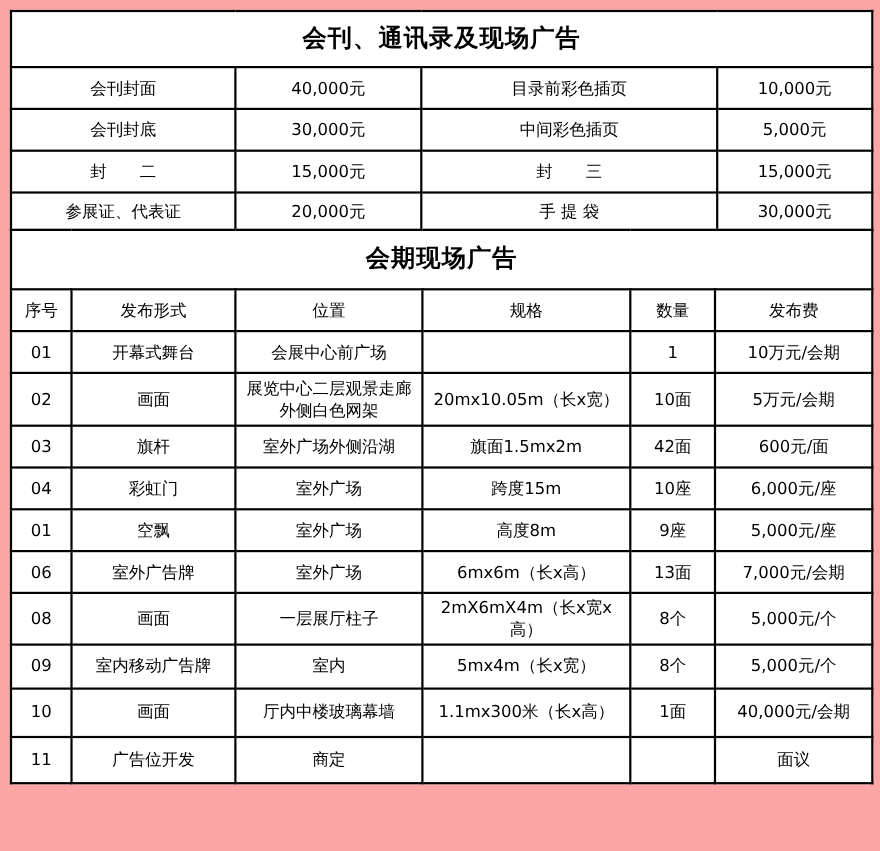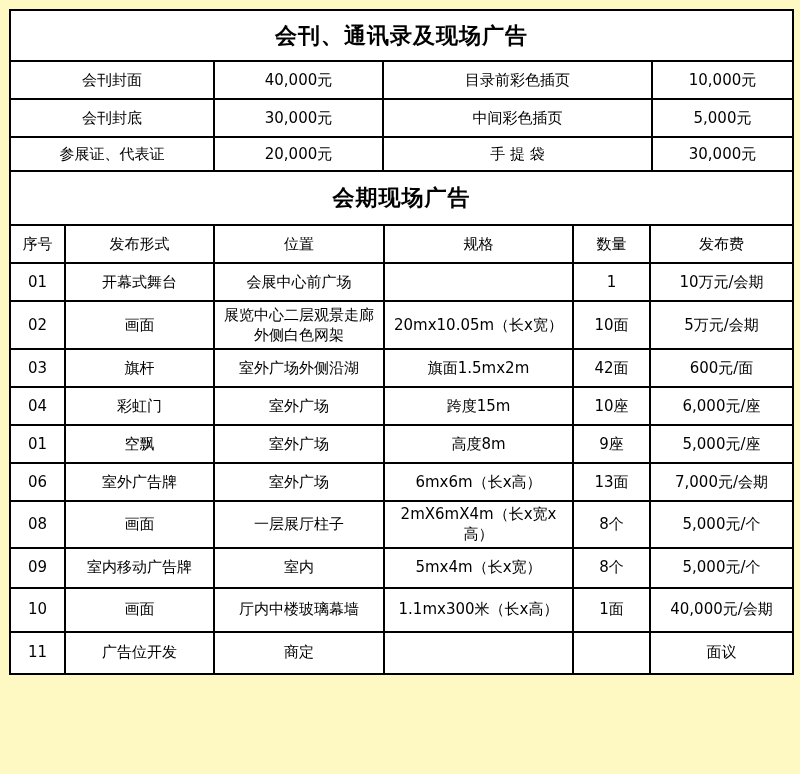--- a/index.html
+++ b/index.html
@@ -1,19 +1,19 @@
 <!DOCTYPE html>
 <html><head>
 <meta charset="utf-8">
 <style>
   * { box-sizing: border-box; }
   html, body { margin: 0; padding: 0; background: #ffffff; }
   body { font-family: "DejaVu Sans", sans-serif; color: #000; }
   .page {
-    width: 800px; height: 774px; background: #fef9c3;
+    width: 800px; height: 774px; background: #fca5a5;
     padding: 9px 8px 12px 9px; overflow: hidden;
   }
   table.tbl {
     border-collapse: collapse; table-layout: fixed;
     width: 783px; background: #fff;
   }
   table.tbl-bottom { margin-top: -2px; }
   .tbl td {
     border: 2px solid #000;
     text-align: center; vertical-align: middle;
@@ -57,20 +57,26 @@
           <td>会刊封面</td>
           <td>40,000元</td>
           <td>目录前彩色插页</td>
           <td>10,000元</td>
         </tr>
         <tr>
           <td>会刊封底</td>
           <td>30,000元</td>
           <td>中间彩色插页</td>
           <td>5,000元</td>
+        </tr>
+        <tr>
+          <td>封　　二</td>
+          <td>15,000元</td>
+          <td>封　　三</td>
+          <td>15,000元</td>
         </tr>
         <tr>
           <td>参展证、代表证</td>
           <td>20,000元</td>
           <td>手 提 袋</td>
           <td>30,000元</td>
         </tr>
       </tbody>
   </table>
 

